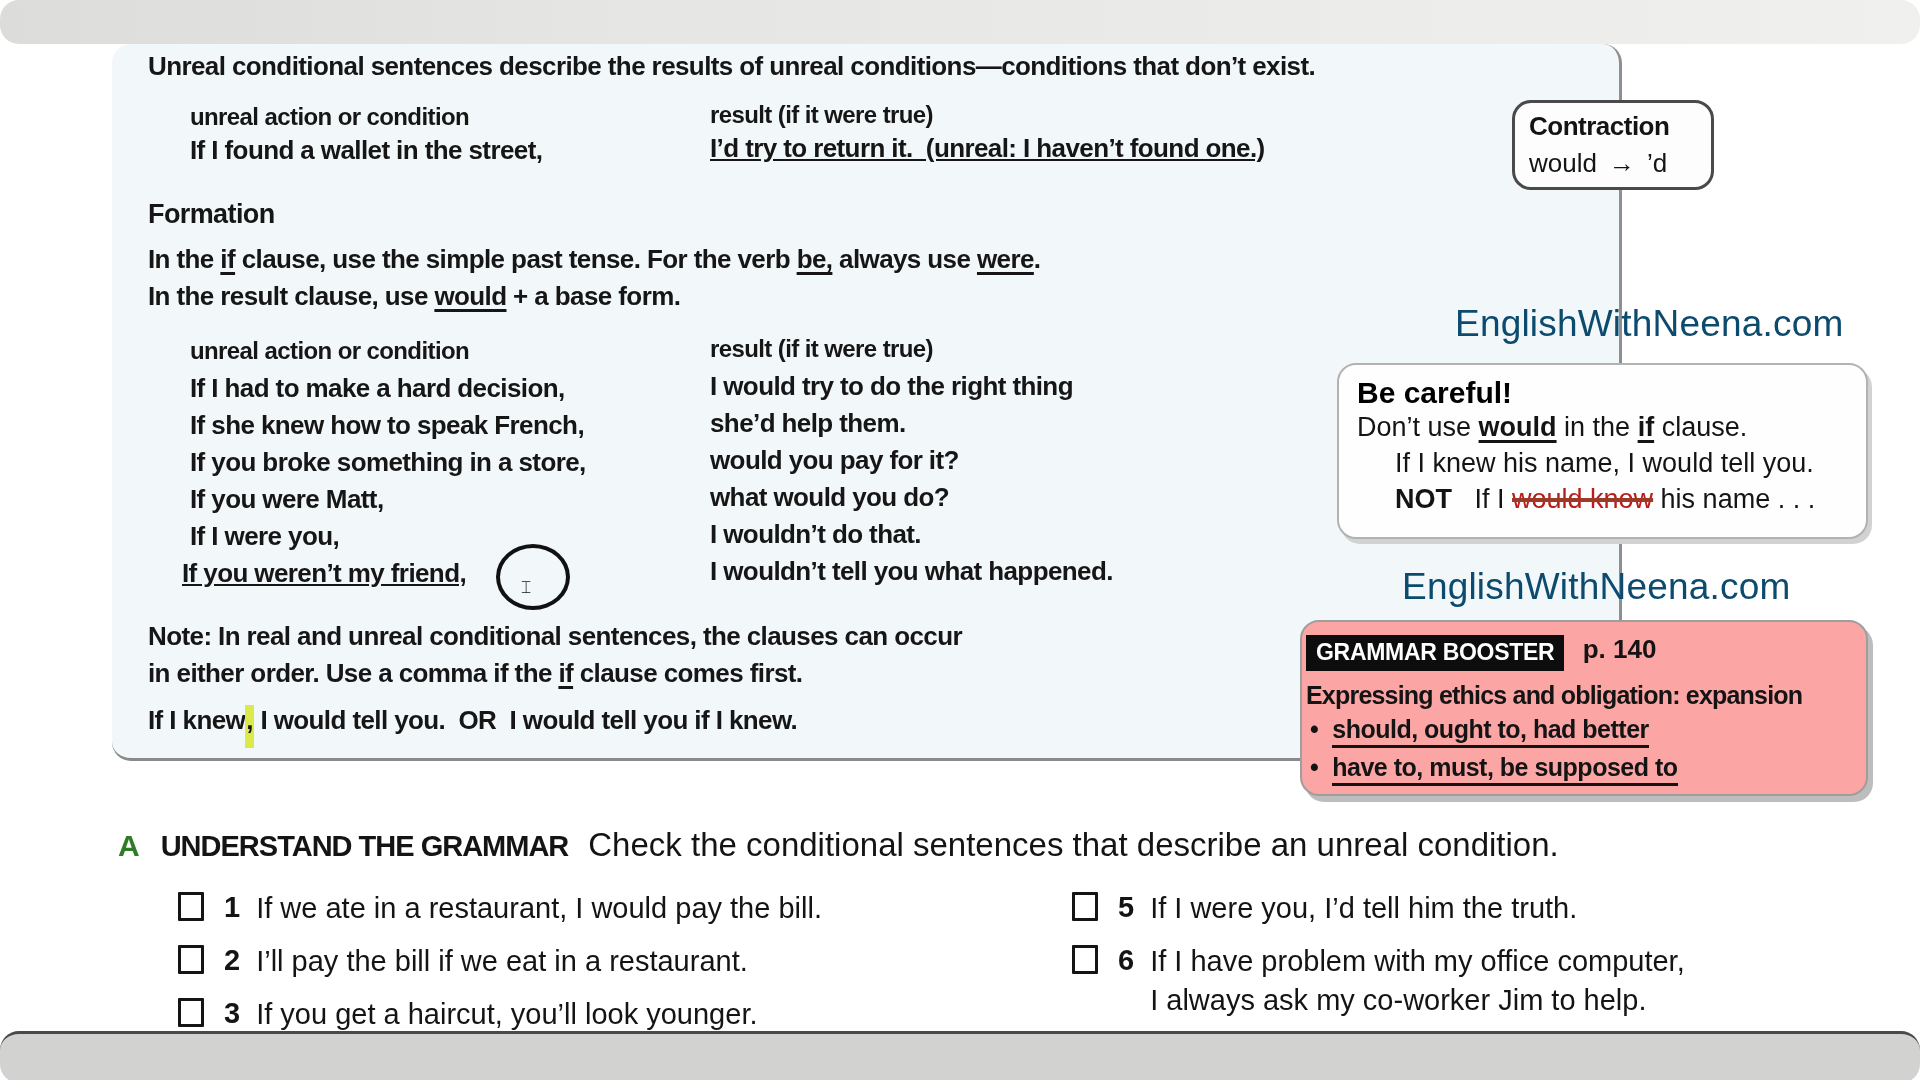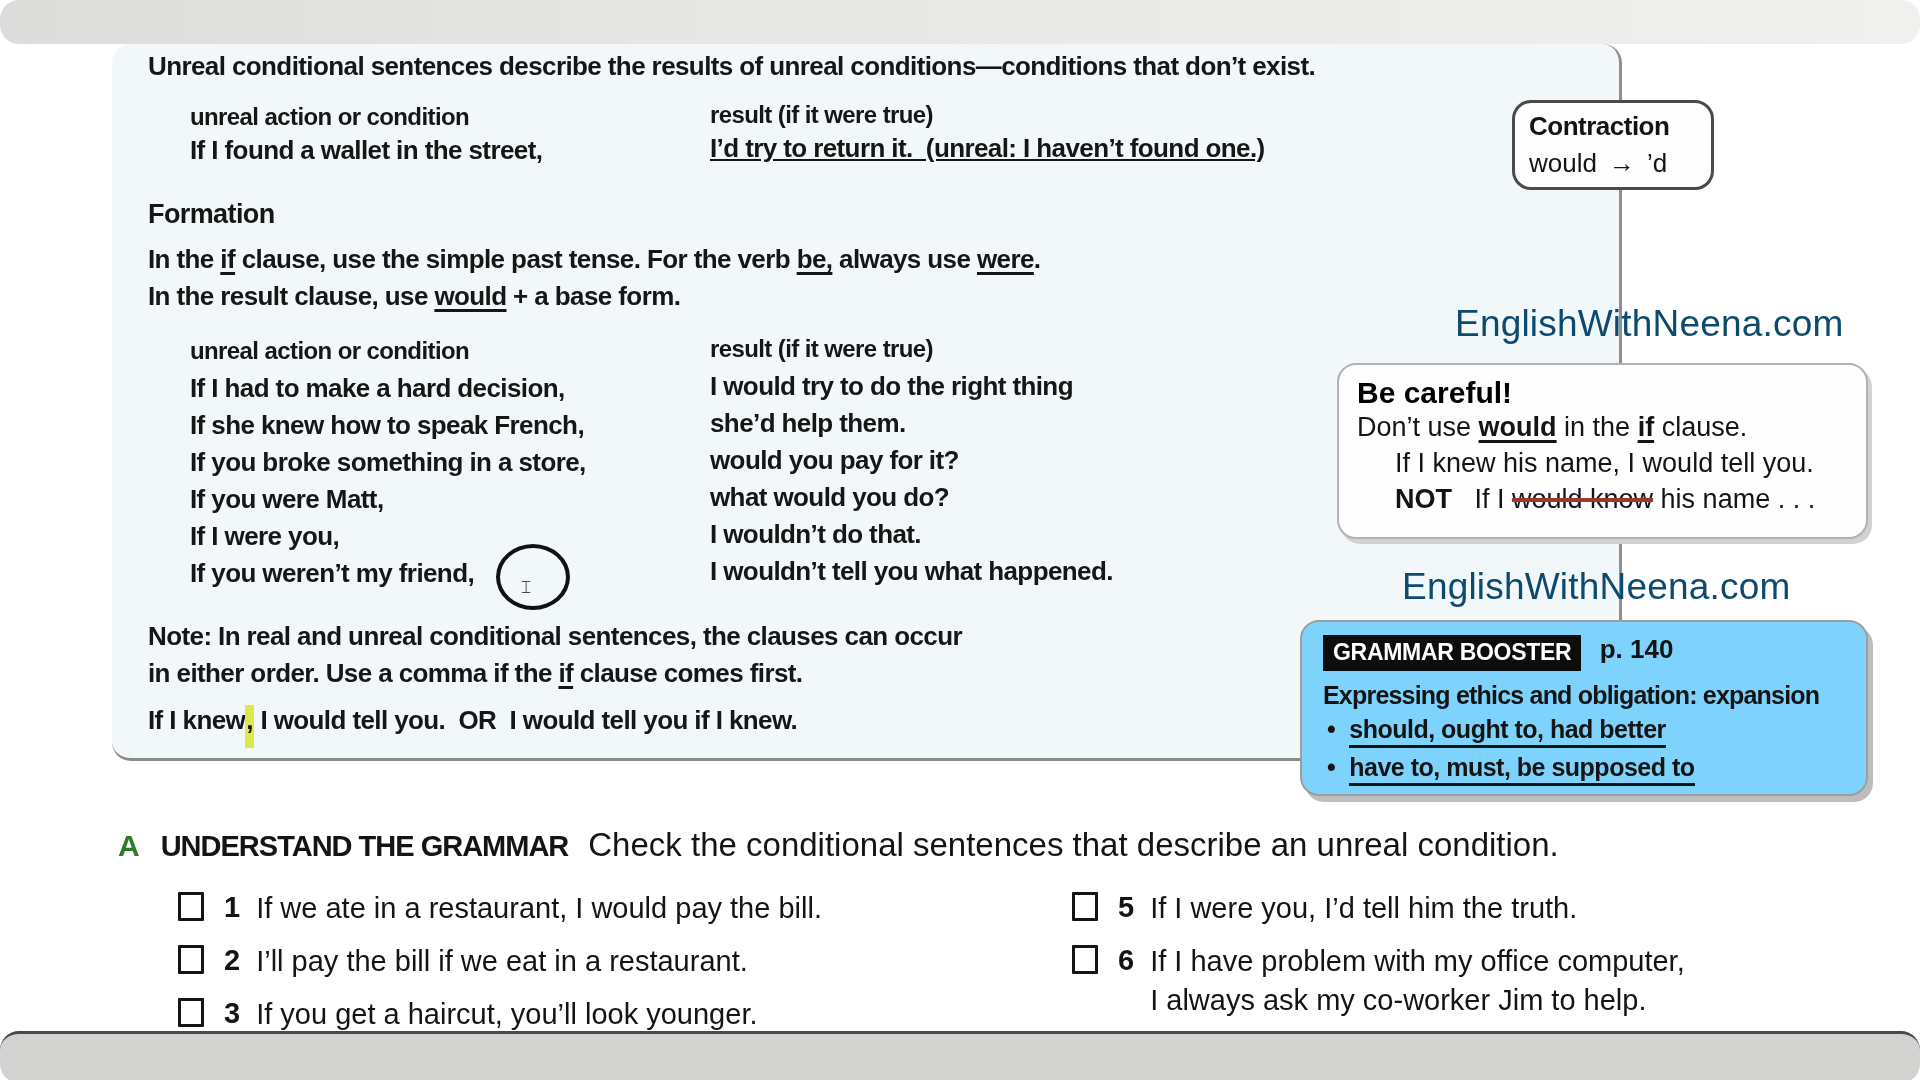--- a/index.html
+++ b/index.html
@@ -23,21 +23,21 @@
 
   .chart-t{font-weight:700;letter-spacing:-0.6px;color:#161616;}
   .fs26{font-size:26px;line-height:32px;}
   .fs24{font-size:24px;line-height:30px;}
   .fs27{font-size:27px;line-height:33px;}
 
   
   .su{text-decoration:underline;text-decoration-thickness:3px;text-underline-offset:4px;}
   .sb{font-weight:700;}
   .shl{background:#dce94b;box-shadow:0 13px 0 #dce94b;padding:0 1px;}
-  .sst{color:#0f172a;text-decoration:line-through;text-decoration-thickness:3.5px;text-decoration-color:#9c3a28;}
+  .sst{color:#b91c1c;text-decoration:line-through;text-decoration-thickness:3.5px;text-decoration-color:#9c3a28;}
 
   
   .contraction-box{left:1512px;top:100px;width:202px;height:90px;background:#fdfdfd;
     border:3px solid #4a4a4a;padding:8px 14px;box-sizing:border-box;}
   .contraction-title{font-weight:700;font-size:26px;letter-spacing:-0.5px;}
   .contraction-line{font-size:26px;margin-top:6px;}
   .contraction-arrow{font-weight:700;margin:0 12px;}
 
   
   .circle-annotation{left:496px;top:544px;width:66px;height:58px;
@@ -45,22 +45,22 @@
   .ibeam{left:521px;top:577px;font-size:17px;color:#111;font-family:"DejaVu Sans",sans-serif;}
 
   
   .becareful-box{left:1337px;top:363px;width:531px;height:176px;background:#fefefe;
     border:2px solid #b2b2b2;box-shadow:4px 5px 0 #d2d2d2;padding:12px 18px;box-sizing:border-box;}
   .bc-title{color:#000000;font-weight:700;font-size:30px;line-height:32px;}
   .bc-line{font-size:27px;line-height:36px;white-space:pre;}
   .bc-indent{margin-left:38px;}
 
   
-  .booster-box{left:1300px;top:620px;width:568px;height:176px;background:#7dd3fc;
-    border:2px solid #9e9e9e;box-shadow:5px 6px 0 #bdbdbd;padding:12px 21px;box-sizing:border-box;}
+  .booster-box{left:1300px;top:620px;width:568px;height:176px;background:#fca5a5;
+    border:2px solid #9e9e9e;box-shadow:5px 6px 0 #bdbdbd;padding:12px 4px;box-sizing:border-box;}
   .booster-badge{display:inline-block;background:#0d0d0d;color:#ffffff;font-weight:700;
     font-size:23px;letter-spacing:-0.3px;padding:4px 10px 5px;}
   .booster-page{display:inline-block;font-weight:700;font-size:26px;margin-left:14px;vertical-align:2px;}
   .booster-sub{font-weight:700;font-size:25px;letter-spacing:-0.8px;margin-top:10px;white-space:pre;}
   .booster-bullet{display:flex;align-items:flex-start;margin-top:5px;font-weight:700;
     font-size:25px;letter-spacing:-0.5px;}
   .bullet-dot{margin:0 14px 0 4px;}
   .ul-phrase{border-bottom:3px solid #141414;padding-bottom:1px;white-space:pre;}
 
   
@@ -109,21 +109,21 @@
 
 <div class="ln chart-t fs26" style="left:190px;top:446px;"><span>If you broke something in a store,</span></div>
 <div class="ln chart-t fs26" style="left:710px;top:444px;"><span>would you pay for it?</span></div>
 
 <div class="ln chart-t fs26" style="left:190px;top:483px;"><span>If you were </span><span class="sb">Matt,</span></div>
 <div class="ln chart-t fs26" style="left:710px;top:481px;"><span>what would you do?</span></div>
 
 <div class="ln chart-t fs26" style="left:190px;top:520px;"><span>If I were you,</span></div>
 <div class="ln chart-t fs26" style="left:710px;top:518px;"><span>I wouldn’t do that.</span></div>
 
-<div class="ln chart-t fs26" style="left:190px;top:557px;"><span>If you weren’t my friend,</span></div>
+<div class="ln chart-t fs26" style="left:182px;top:557px;text-decoration:underline;"><span>If you weren’t my friend,</span></div>
 <div class="ln chart-t fs26" style="left:710px;top:555px;"><span>I wouldn’t tell you what happened.</span></div>
 
 <div class="abs circle-annotation"></div>
 <div class="abs ibeam">⌶</div>
 
 <div class="ln chart-t fs26" style="left:148px;top:620px;">Note: In real and unreal conditional sentences, the clauses can occur</div>
 <div class="ln chart-t fs26" style="left:148px;top:657px;"><span>in either order. Use a comma if the </span><span class="su">if</span><span> clause comes first.</span></div>
 <div class="ln chart-t fs26" style="left:148px;top:704px;"><span>If I knew</span><span class="shl">,</span><span> I would tell you.  OR  I would tell you if I knew.</span></div>
 
 <div class="ln watermark" style="left:1455px;top:303px;">EnglishWithNeena.com</div>

